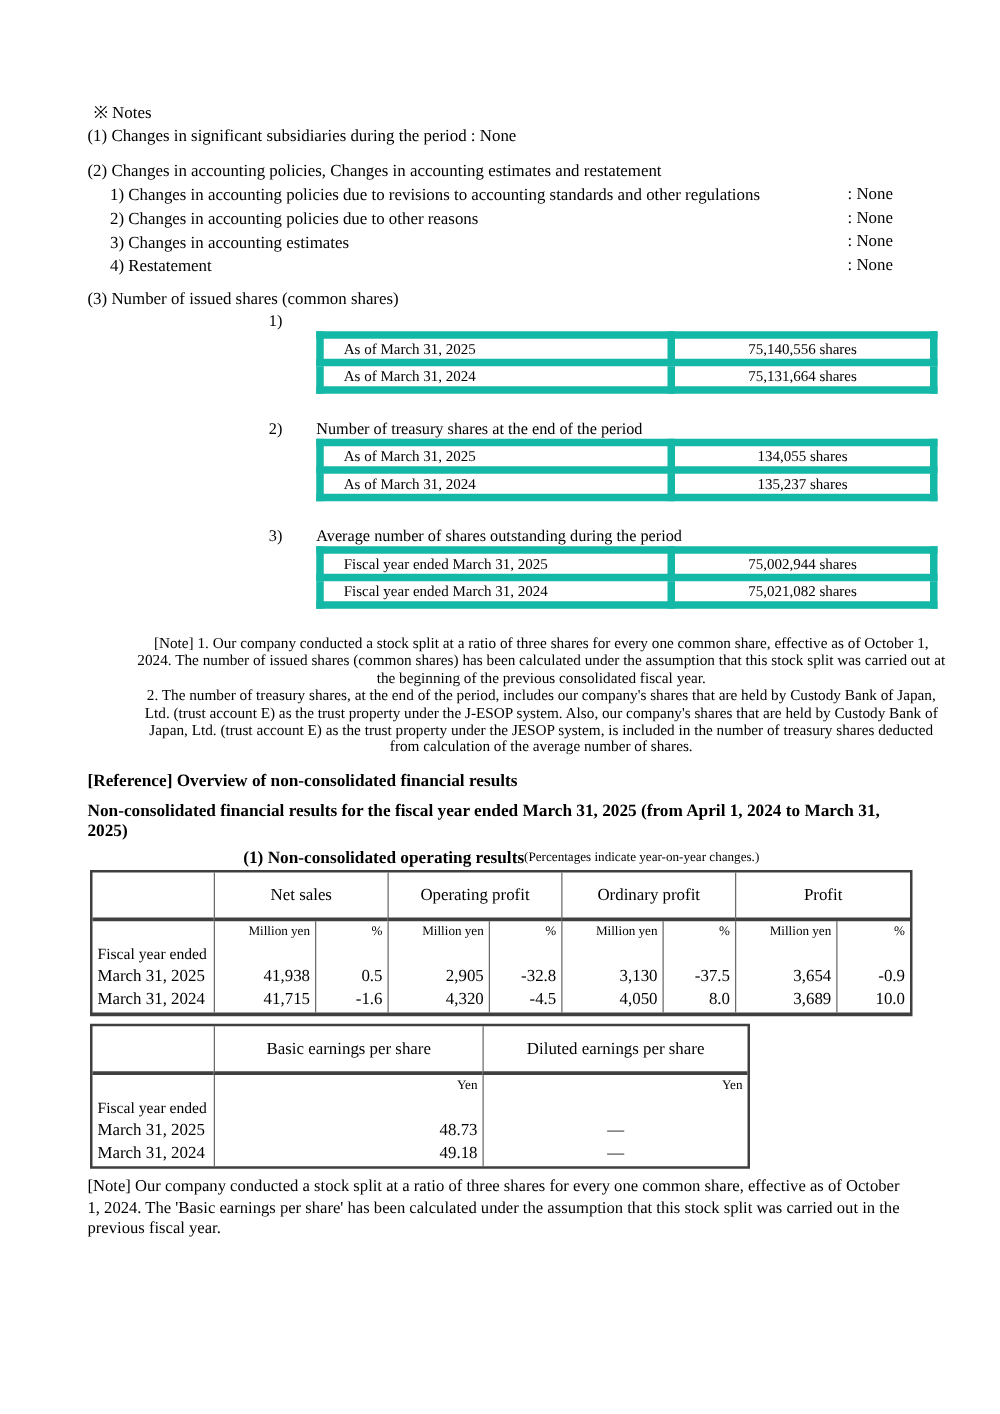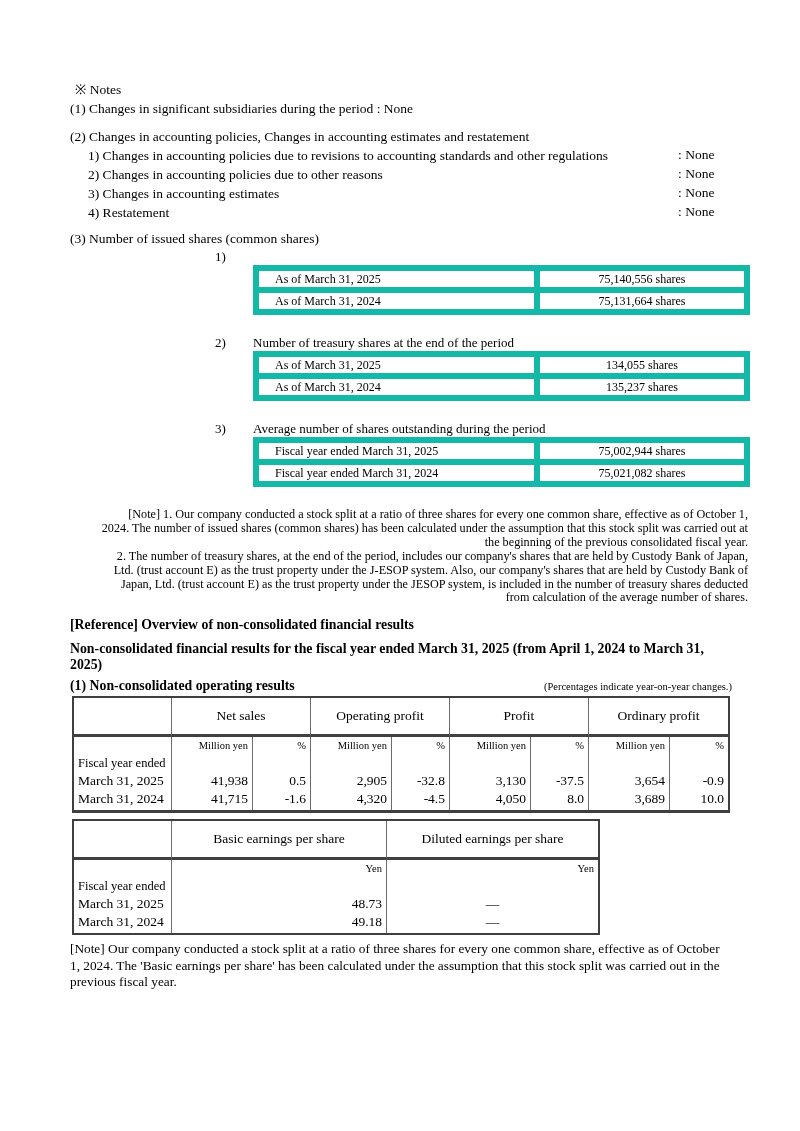--- a/index.html
+++ b/index.html
@@ -16,26 +16,26 @@
   .subitem .val{position:absolute;left:608px;top:0}
 
   .share-block{margin-bottom:19px}
   .share-caption{display:flex;font-size:13px;line-height:17px;white-space:nowrap}
   .share-no{margin-left:145px;width:38px;flex:none}
   table.share{border-collapse:collapse;margin-left:183px;width:497px;border:2px solid #4d4d4d;table-layout:fixed}
   table.share td{border:6px solid #14b8a6;font-size:12px;padding:0 16px;height:16px;line-height:15px;overflow:hidden;white-space:nowrap}
   td.lbl{width:243px}
   td.num{text-align:center}
 
-  .midnote{margin-left:28px;width:650px;font-size:12.2px;line-height:13.9px;margin-top:21px;text-align:right}
+  .midnote{margin-left:38px;width:650px;font-size:12.2px;line-height:13.9px;margin-top:21px;text-align:center}
 
   .h-bold{font-weight:bold;font-size:13.8px;line-height:17px}
   .refh{margin-top:11px}
   .subh{margin-top:8px;line-height:15.5px;width:662px}
-  .secrow{display:flex;justify-content:space-between;align-items:flex-end;margin-top:3px;height:19px}
+  .secrow{display:flex;justify-content:center;align-items:flex-end;margin-top:3px;height:19px}
   .pctnote{font-size:10.5px;font-weight:normal;line-height:14px}
 
   .optable{display:grid;grid-template-columns:97px 81px 58px 81px 58px 81px 58px 81px 1fr;
            width:658px;margin-left:2px;margin-top:2px;border:2px solid #3f3f3f;border-bottom-width:3px;box-sizing:border-box}
   .epstable{display:grid;grid-template-columns:97px 215px 1fr;
            width:528px;margin-left:2px;margin-top:6px;border:2px solid #3f3f3f;box-sizing:border-box}
   .hcell{height:36px;border-bottom:3px solid #404040;display:flex;align-items:center;justify-content:center;font-size:13.5px}
   .hcell.g{grid-column:span 2;border-left:1px solid #6b6b6b}
   .hcell.s1{border-left:1px solid #6b6b6b}
   .bcell{border-left:1px solid #6b6b6b;padding:0 4px 2px 4px;overflow:hidden}
@@ -145,22 +145,22 @@
 
     <div class="secrow">
       <span class="h-bold">(1) Non-consolidated operating results</span>
       <span class="pctnote">(Percentages indicate year-on-year changes.)</span>
     </div>
 
     <div class="optable">
       <div class="hcell"></div>
       <div class="hcell g">Net sales</div>
       <div class="hcell g">Operating profit</div>
+      <div class="hcell g">Ordinary profit</div>
       <div class="hcell g">Profit</div>
-      <div class="hcell g">Ordinary profit</div>
 
       <div class="bcell first">
         <div class="fy">Fiscal year ended</div>
         <div class="rl">March 31, 2025</div>
         <div class="rl">March 31, 2024</div>
       </div>
 
       <div class="bcell">
         <div class="unit">Million yen</div>
         <div class="sp"></div>

